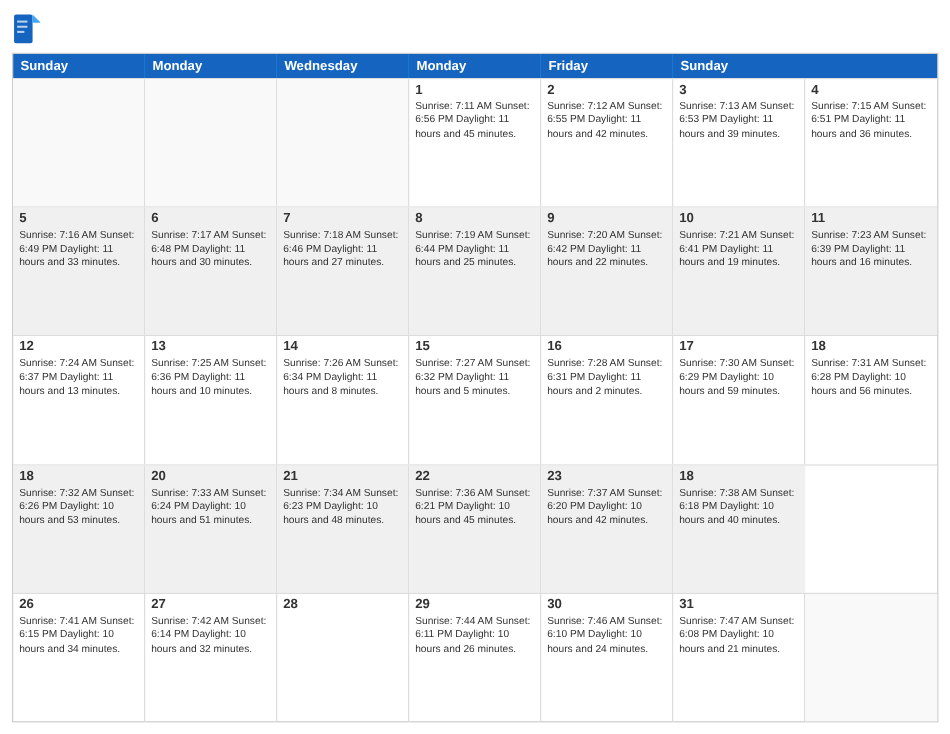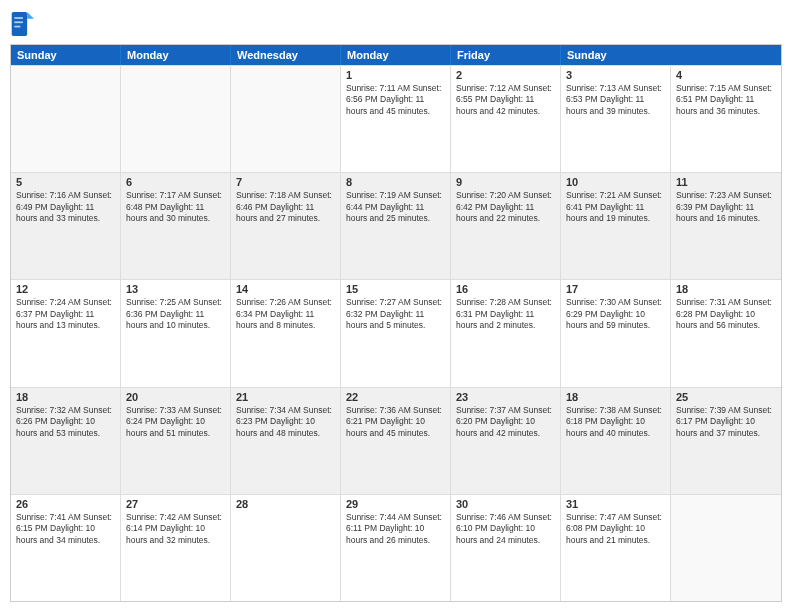--- a/index.html
+++ b/index.html
@@ -313,27 +313,20 @@
 Daylight: 10 hours
 and 42 minutes.</div>
           </div>
           <div class="cal-cell shaded">
             <span class="day-num">18</span>
             <div class="cell-info">Sunrise: 7:38 AM
 Sunset: 6:18 PM
 Daylight: 10 hours
 and 40 minutes.</div>
           </div>
-          <div class="cal-cell shaded">
-            <span class="day-num">25</span>
-            <div class="cell-info">Sunrise: 7:39 AM
-Sunset: 6:17 PM
-Daylight: 10 hours
-and 37 minutes.</div>
-          </div>
         </div>
         <div class="cal-row">
           <div class="cal-cell">
             <span class="day-num">26</span>
             <div class="cell-info">Sunrise: 7:41 AM
 Sunset: 6:15 PM
 Daylight: 10 hours
 and 34 minutes.</div>
           </div>
           <div class="cal-cell">

